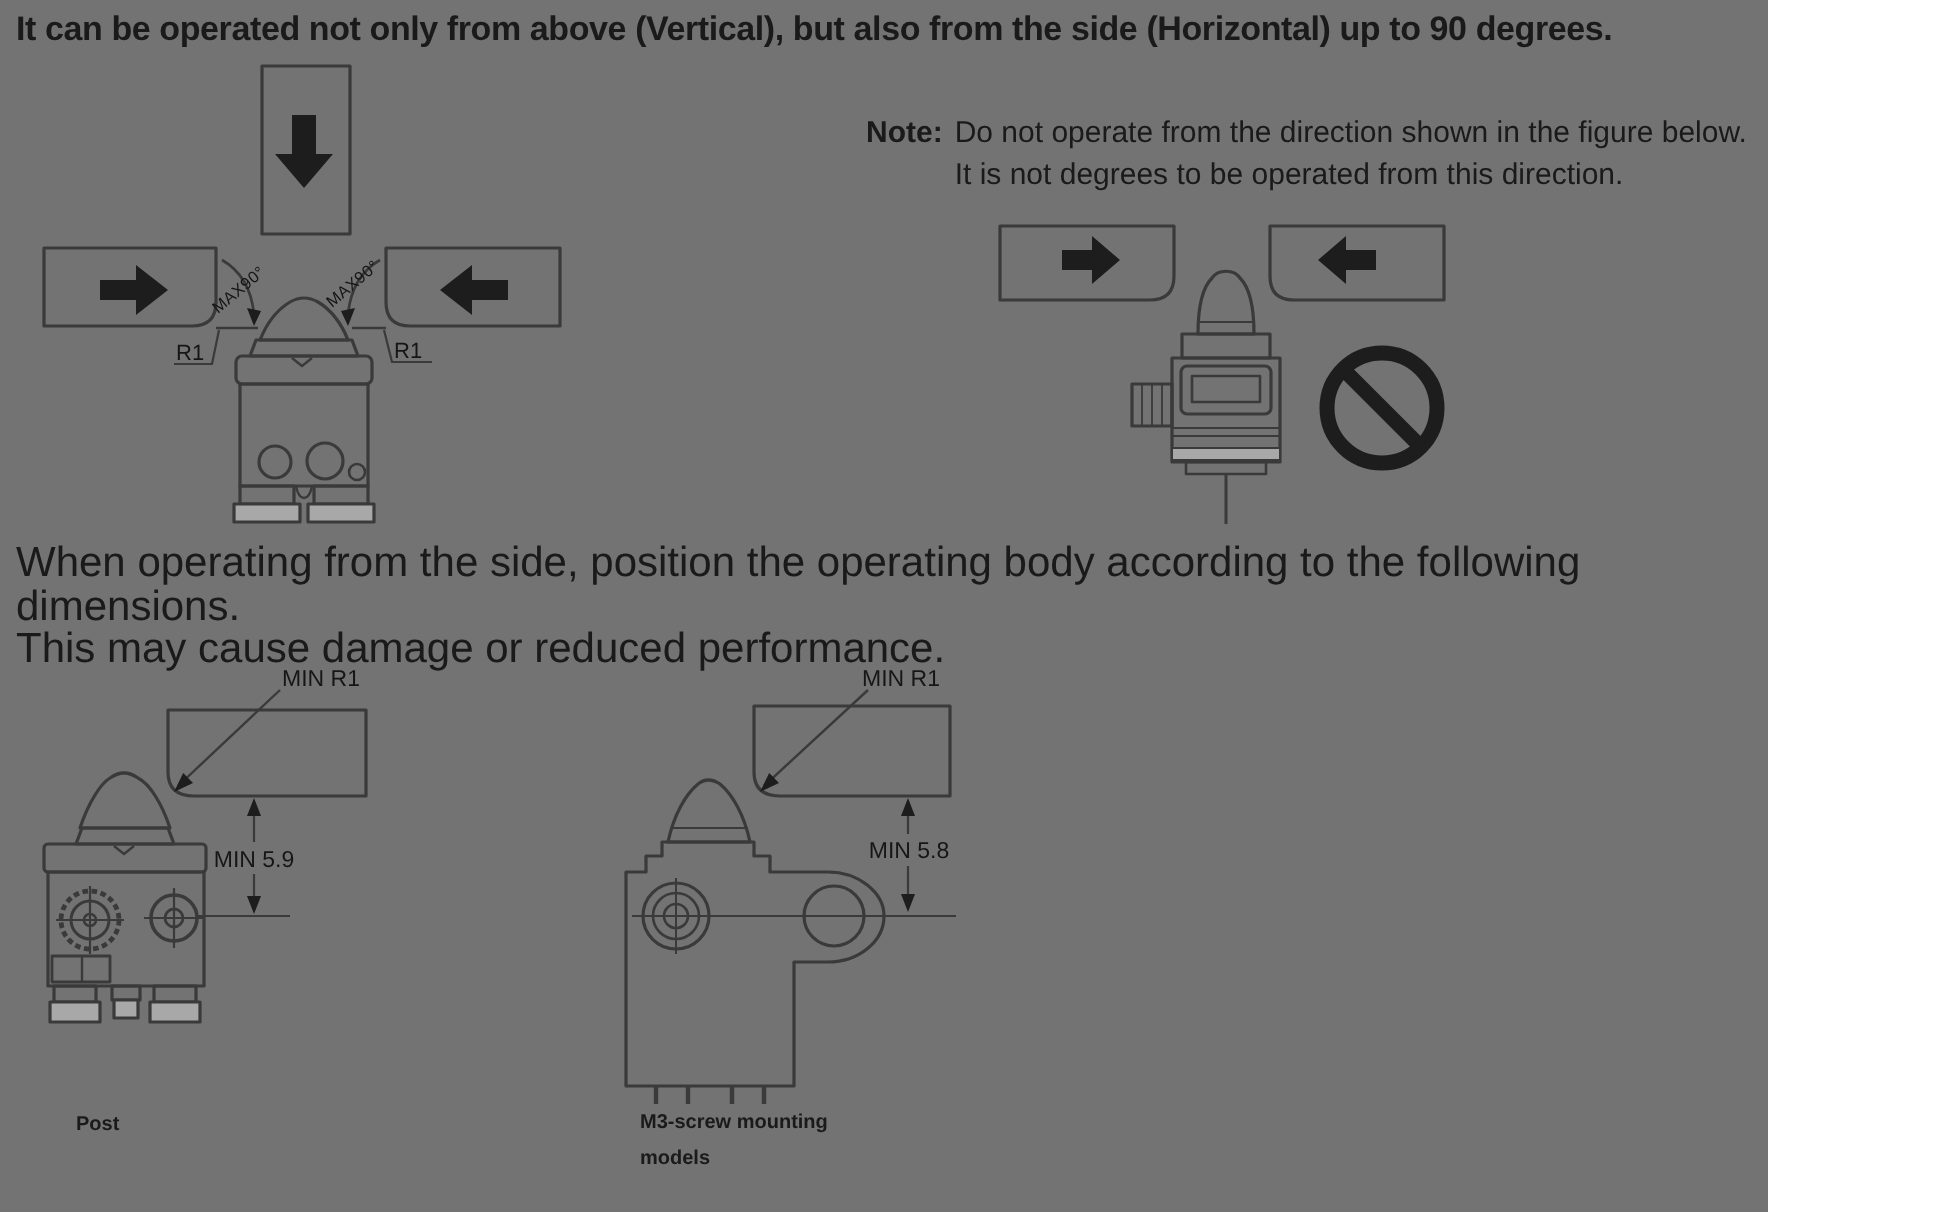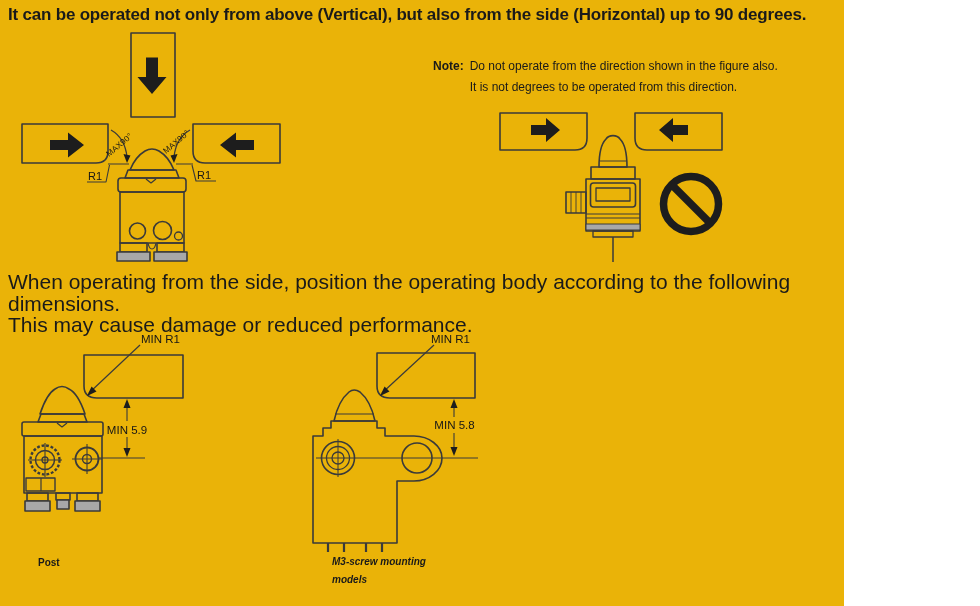--- a/index.html
+++ b/index.html
@@ -1,42 +1,42 @@
 <!DOCTYPE html>
 <html><head>
 <meta charset="utf-8">
 <style>
   html,body{margin:0;padding:0;background:#fff;}
-  .page{position:relative;width:820px;height:606px;background:#eab308;overflow:hidden;
-        font-family:"Liberation Sans","DejaVu Sans",sans-serif;color:#1a1a1a;padding-left:24px;}
+  .page{position:relative;width:884px;height:606px;background:#737373;overflow:hidden;
+        font-family:"Liberation Sans","DejaVu Sans",sans-serif;color:#1a1a1a;}
   .title{position:absolute;left:8px;top:5px;width:968px;font-size:17px;font-weight:bold;
          letter-spacing:-0.2px;white-space:nowrap;}
-  .note{position:absolute;left:433px;top:56px;font-size:12px;line-height:21px;display:flex;gap:6px;}
+  .note{position:absolute;left:433px;top:56px;font-size:15px;line-height:21px;display:flex;gap:6px;}
   .note .lbl{font-weight:bold;}
   .para{position:absolute;left:8px;top:271px;font-size:21px;line-height:21.5px;}
   .caption{position:absolute;font-weight:bold;font-size:10px;line-height:18px;}
   .cap-post{left:38px;top:554px;}
-  .cap-m3{left:332px;top:553px;font-style:italic;}
+  .cap-m3{left:320px;top:553px;}
   svg.art{position:absolute;left:0;top:0;}
   svg text{font-family:"Liberation Sans","DejaVu Sans",sans-serif;fill:#161616;stroke:none;}
   .dimtxt{font-size:11.5px;}
   .rtxt{font-size:11px;}
   .maxtxt{font-size:8.2px;letter-spacing:0.2px;}
 </style>
 </head>
 <body>
 
 <div class="page">
 
   <div class="title">It can be operated not only from above (Vertical), but also from the side (Horizontal) up to 90 degrees.</div>
 
   <div class="note">
     <span class="lbl">Note:</span>
     <span>
-      <span>Do not operate from the direction shown in the figure also.</span><br>
+      <span>Do not operate from the direction shown in the figure below.</span><br>
       <span>It is not degrees to be operated from this direction.</span>
     </span>
   </div>
 
   <div class="para">
     <span>When operating from the side, position the operating body according to the following dimensions.</span><br>
     <span>This may cause damage or reduced performance.</span>
   </div>
 
   <svg class="art" width="980" height="606" viewBox="0 0 980 606">

